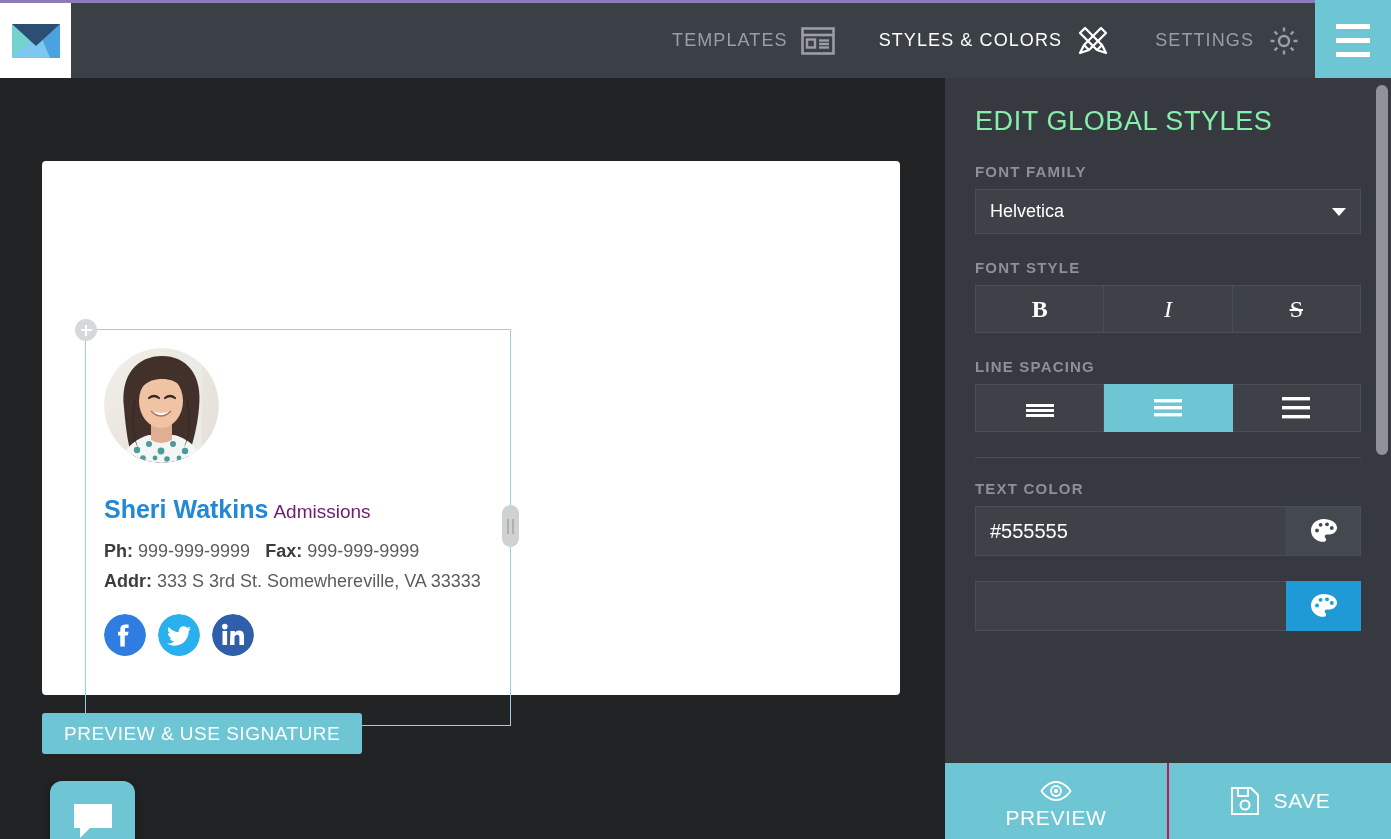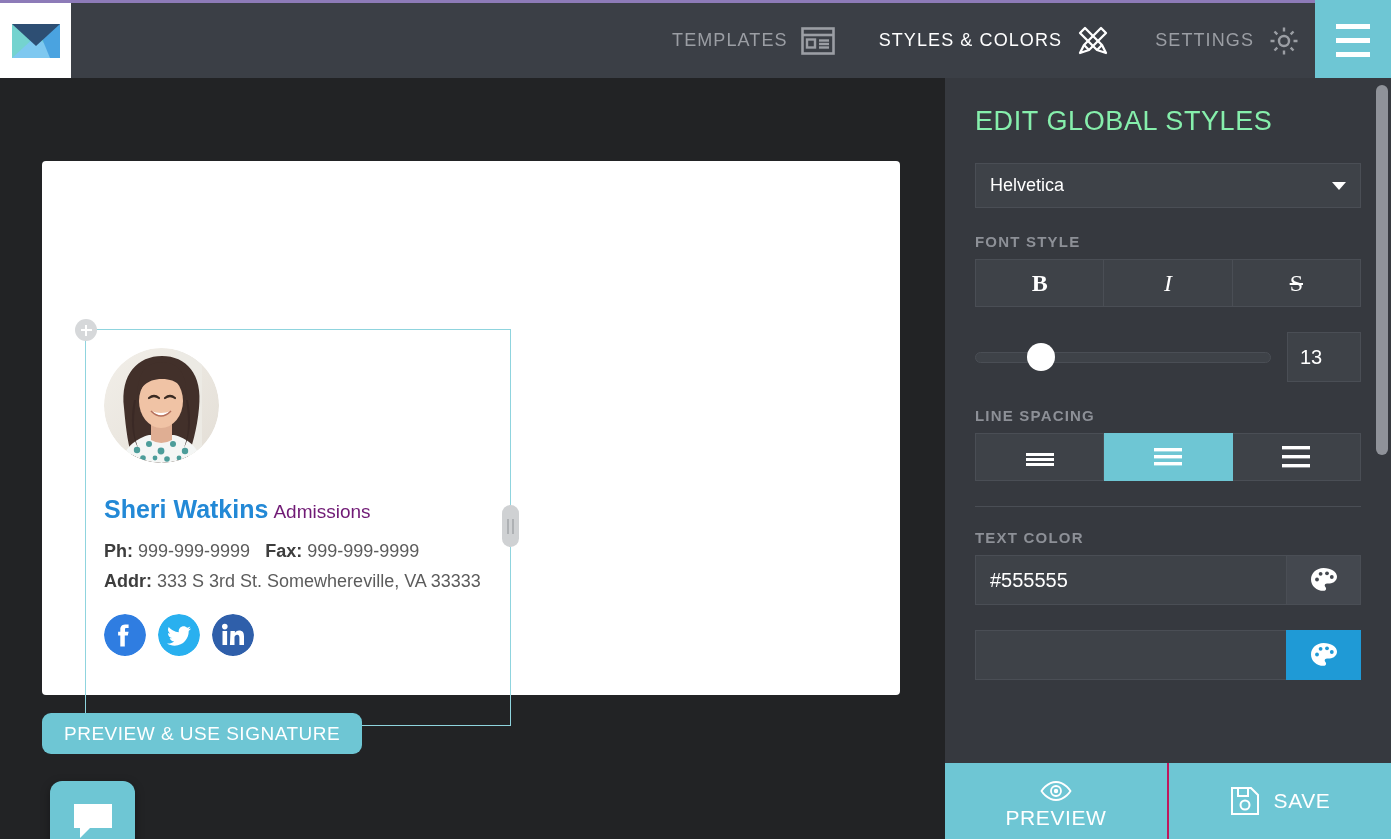--- a/index.html
+++ b/index.html
@@ -102,21 +102,21 @@
 
   
   .canvas-actions {
     position: absolute; left: 42px; top: 635px;
     display: flex; align-items: center; gap: 14px;
   }
   .btn-teal {
     background: #6ec6d4; color: #fff; border: none;
     height: 41px; display: flex; align-items: center; gap: 12px;
     padding: 0 22px; font-size: 19px; letter-spacing: .5px;
-    border-radius: 9px; cursor: pointer; white-space: nowrap;
+    border-radius: 3px; cursor: pointer; white-space: nowrap;
     font-family: "Liberation Sans", sans-serif;
   }
   .chat-widget {
     position: absolute; left: 50px; top: 703px;
     width: 85px; height: 82px; border-radius: 12px;
     background: #6ec6d4; display: flex; align-items: center; justify-content: center;
     cursor: pointer; box-shadow: 0 3px 10px rgba(0,0,0,.35);
   }
 
   
@@ -371,45 +371,39 @@
         <path d="M3 3 h38 v24 h-22 l-10 10 v-10 h-6 z" fill="#ffffff"></path>
       </svg>
     </div>
   </div>
 
   <div class="panel">
     <div class="panel-scroll">
 
       <div class="panel-title">EDIT GLOBAL STYLES</div>
 
+      <div class="field-label">FONT FAMILY</div>
       <div class="select-box">
         <span>Helvetica</span>
         <span class="caret"></span>
       </div>
 
       <div class="field-label">FONT STYLE</div>
       <div class="seg-group">
         <div class="seg">
           <span class="seg-b">B</span>
         </div>
         <div class="seg">
           <span class="seg-i">I</span>
         </div>
         <div class="seg">
           <span class="seg-s">S</span>
         </div>
       </div>
 
-      <div class="size-row">
-        <div class="slider">
-          <div class="slider-track"></div>
-          <div class="slider-thumb"></div>
-        </div>
-        <input class="size-input" type="text" value="13" style="">
-      </div>
 
       <div class="field-label">LINE SPACING</div>
       <div class="seg-group">
         <div class="seg">
           <svg width="34" height="22" viewBox="0 0 34 22">
             <g fill="#fff">
                 <rect x="3" y="7" width="28" height="3"></rect>
                 <rect x="3" y="12" width="28" height="3"></rect>
                 <rect x="3" y="17" width="28" height="3"></rect>
               </g>

